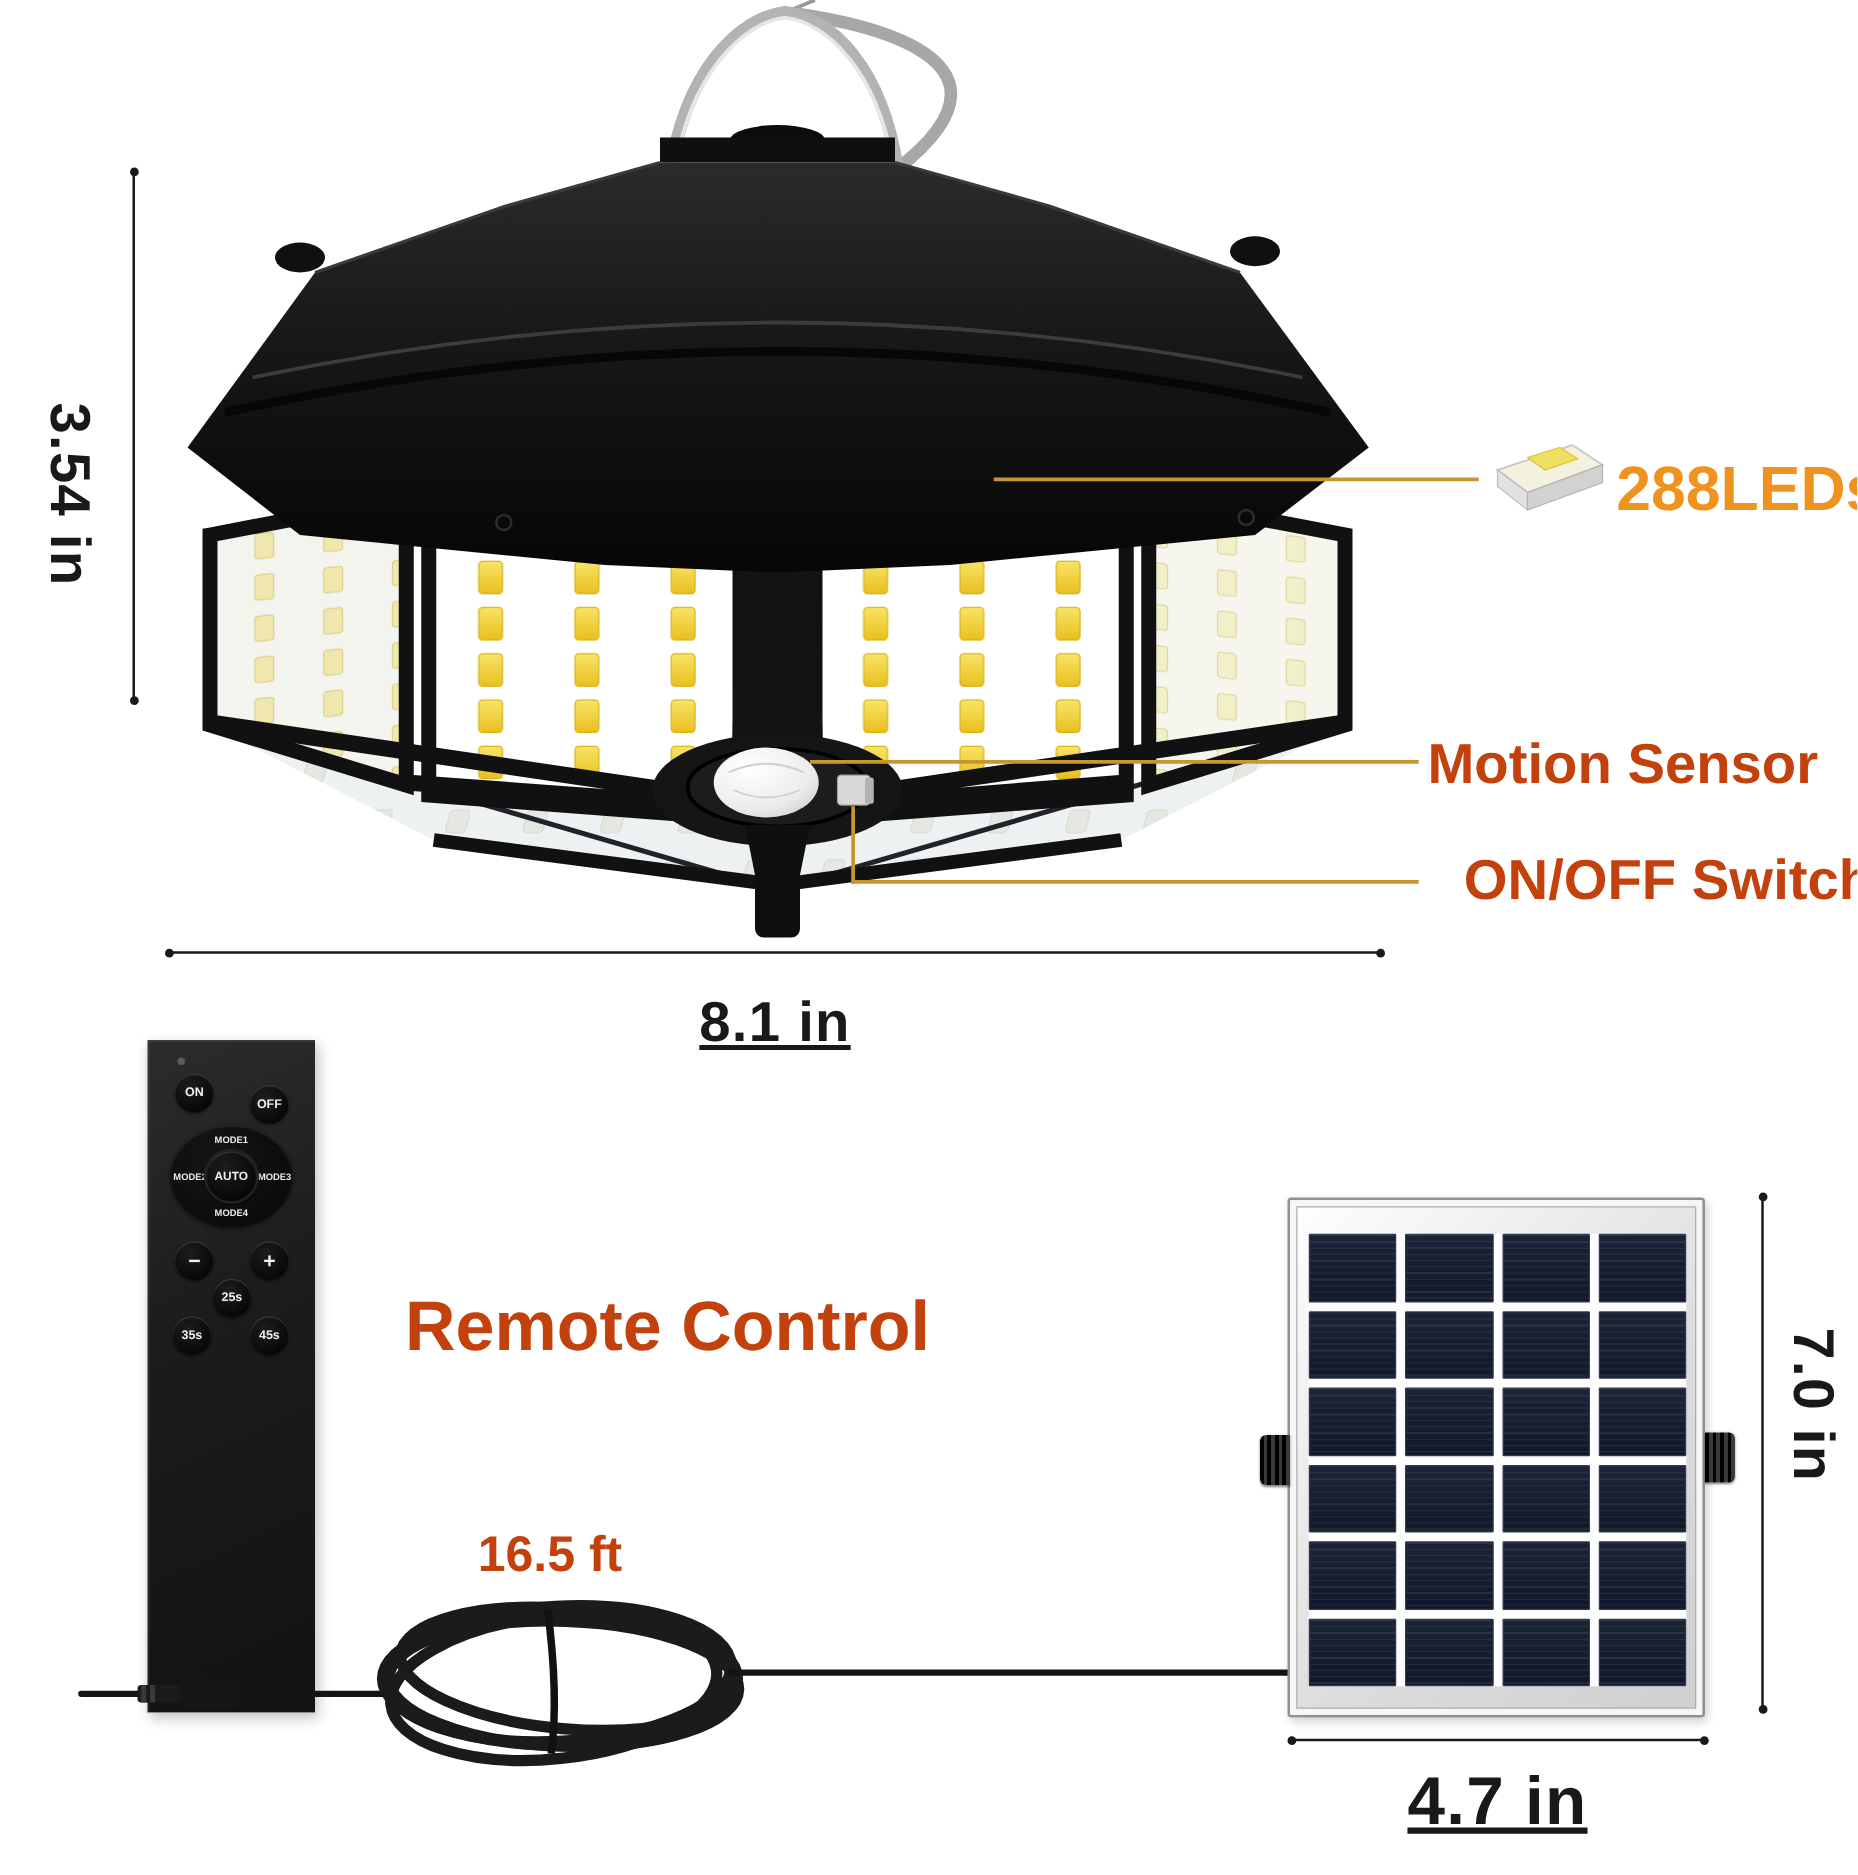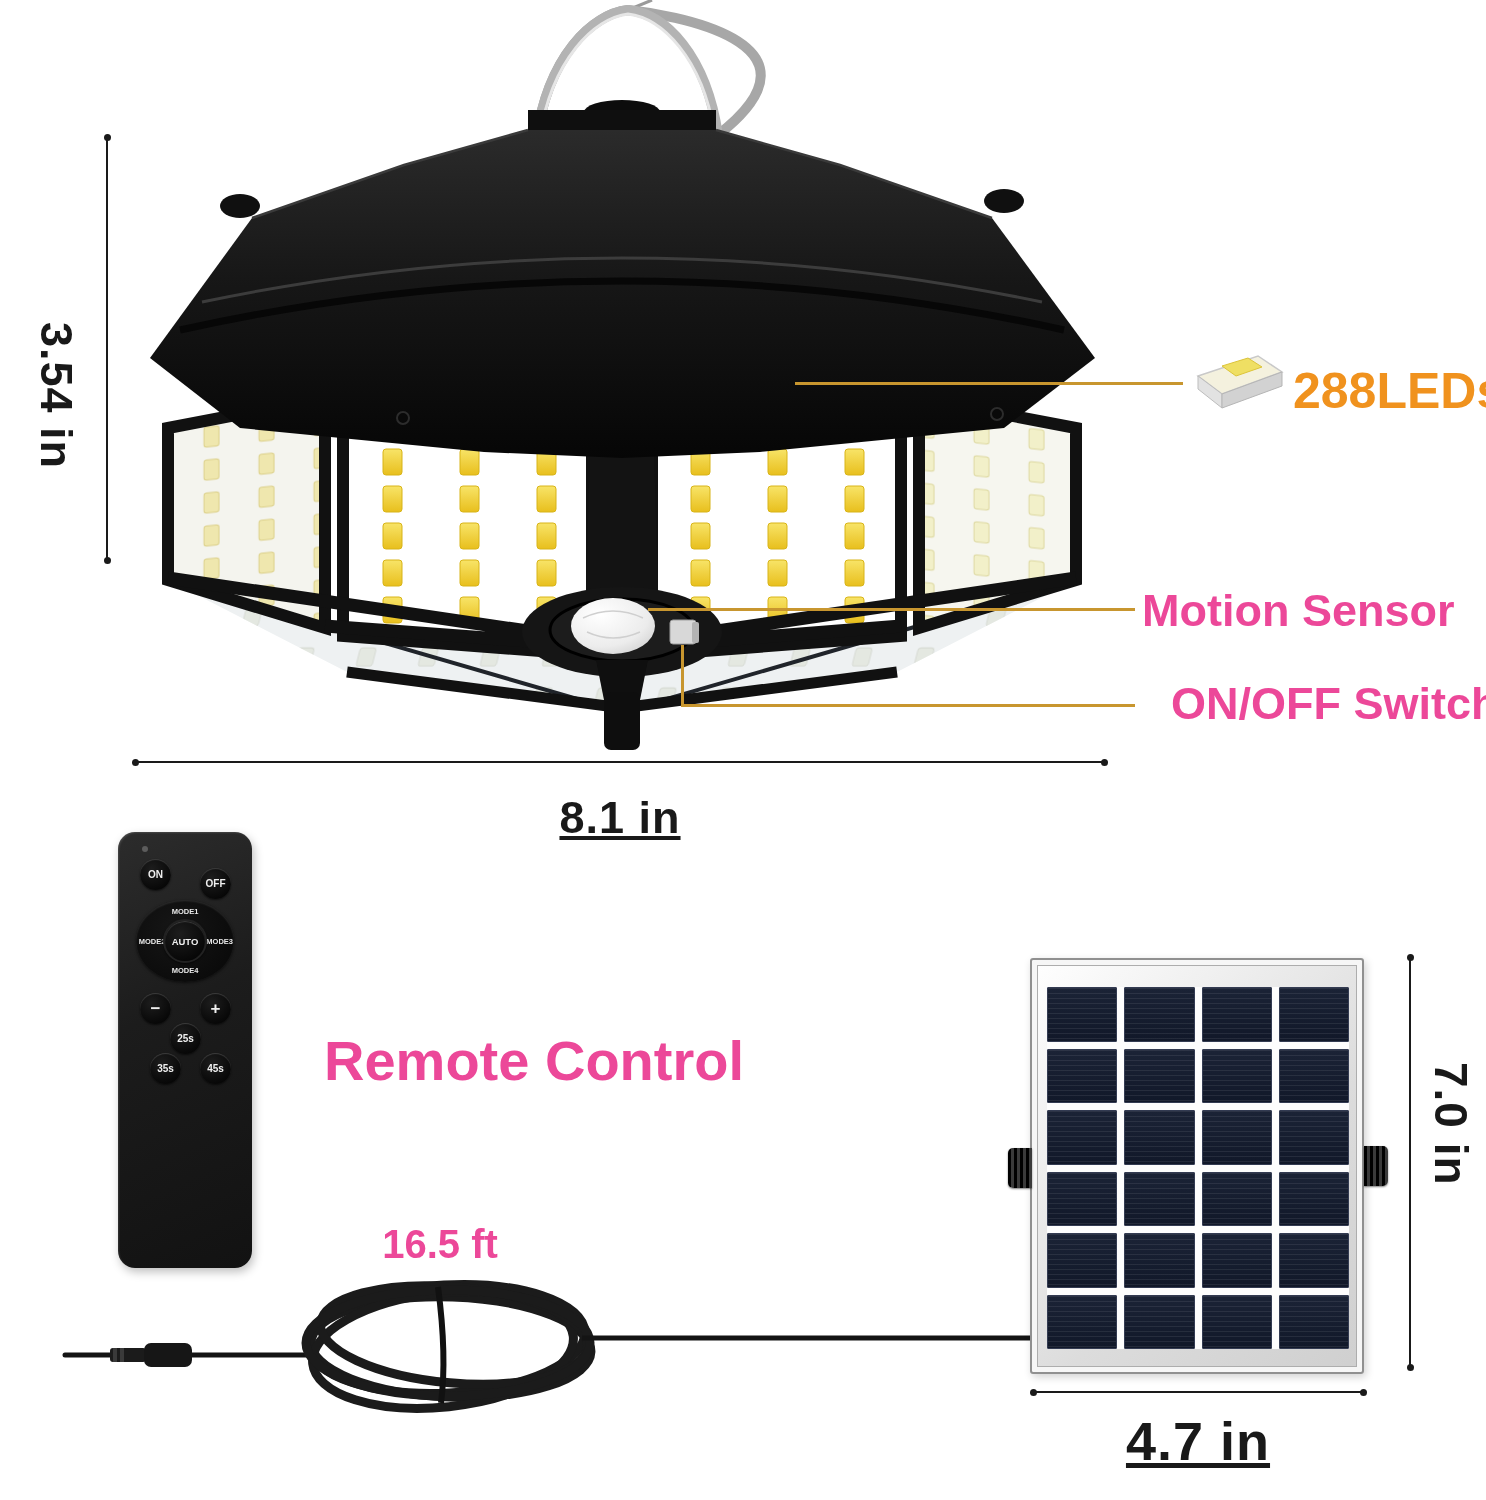--- a/index.html
+++ b/index.html
@@ -12,24 +12,24 @@
   .dim.v{width:2px;}
   .dim.v::before{top:-3px;left:-2.5px;}
   .dim.v::after{bottom:-3px;left:-2.5px;}
   .dim.h{height:2px;}
   .dim.h::before{left:-3px;top:-2.5px;}
   .dim.h::after{right:-3px;top:-2.5px;}
   .dim-label{position:absolute;color:#191919;font-weight:bold;font-size:45px;letter-spacing:1px;}
   .dim-label.vert{writing-mode:vertical-rl;}
   
   .callout{position:absolute;background:#c8962f;}
-  .co-label{position:absolute;color:#ec4899;font-weight:bold;font-size:45px;white-space:nowrap;}
+  .co-label{position:absolute;color:#c2410c;font-weight:bold;font-size:45px;white-space:nowrap;}
   .co-label.orange{color:#f0921e;font-size:50px;}
   
-  .remote{position:absolute;left:118px;top:832px;width:134px;height:436px;border-radius:17px;
+  .remote{position:absolute;left:118px;top:832px;width:134px;height:538px;border-radius:0;
           background:linear-gradient(155deg,#2c2c2c 0%,#1c1c1c 40%,#121212 100%);
           box-shadow:inset 1px 1px 2px rgba(255,255,255,.14), 2px 4px 10px rgba(0,0,0,.25);}
   .rbtn{position:absolute;border-radius:50%;background:radial-gradient(circle at 38% 32%,#1d1d1d,#070707 75%);
         box-shadow:inset 0 1px 1px rgba(255,255,255,.18), 0 1px 2px rgba(0,0,0,.6);
         color:#efefef;display:flex;align-items:center;justify-content:center;
         font-weight:bold;width:31px;height:31px;font-size:10px;}
   .pad-label{position:absolute;color:#e9e9e9;font-weight:bold;font-size:7.5px;text-align:center;}
   
   .solar{position:absolute;left:1030px;top:958px;width:330px;height:412px;border-radius:3px;
          background:linear-gradient(135deg,#ffffff,#dcdcdc 60%,#cfcfcf);
@@ -172,21 +172,21 @@
       <div class="pad-label" style="left:0;right:0;top:7px;">MODE1</div>
       <div class="pad-label" style="left:1px;top:37px;width:30px;">MODE2</div>
       <div class="pad-label" style="right:1px;top:37px;width:30px;text-align:right;">MODE3</div>
       <div class="pad-label" style="left:0;right:0;bottom:7px;">MODE4</div>
       <div class="rbtn" style="left:27px;top:19px;width:40px;height:40px;font-size:9.5px;border:2px solid #222;">AUTO</div>
     </div>
 
     <div class="rbtn" style="left:22px;top:161px;font-size:17px;">−</div>
     <div class="rbtn" style="left:82px;top:161px;font-size:17px;">+</div>
     <div class="rbtn" style="left:52px;top:191px;">25s</div>
-    <div class="rbtn" style="left:32px;top:221px;">35s</div>
+    <div class="rbtn" style="left:20px;top:221px;">35s</div>
     <div class="rbtn" style="left:82px;top:221px;">45s</div>
   </div>
 
   <div class="co-label" style="left:324px;top:1028px;font-size:56px;">Remote Control</div>
 
   <div class="co-label" style="left:350px;top:1222px;width:180px;text-align:center;font-size:40px;font-weight:600;">16.5 ft</div>
 
   <svg class="abs" style="left:50px;top:1255px;" width="990" height="170" viewBox="0 0 990 170">
     <line x1="15" y1="100" x2="62" y2="100" stroke="#141414" stroke-width="5" stroke-linecap="round"></line>
     <g>

